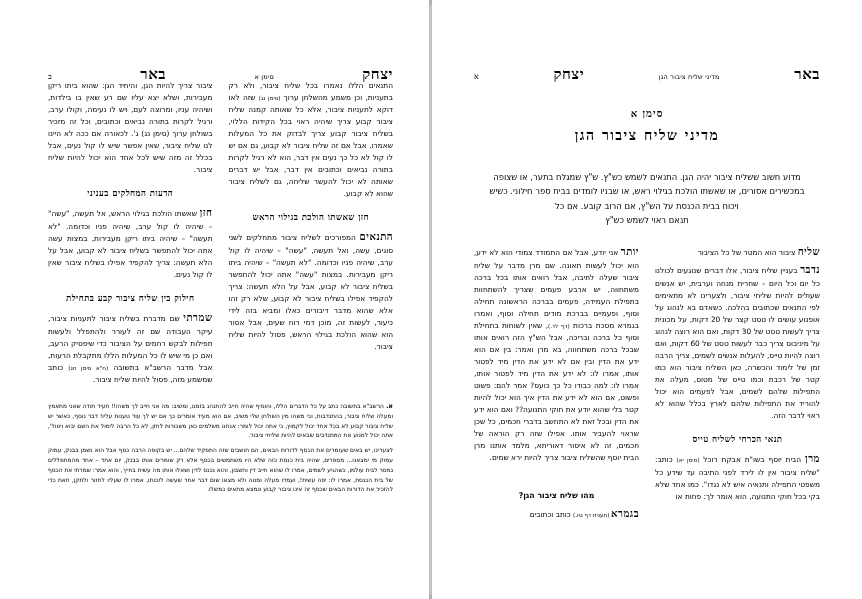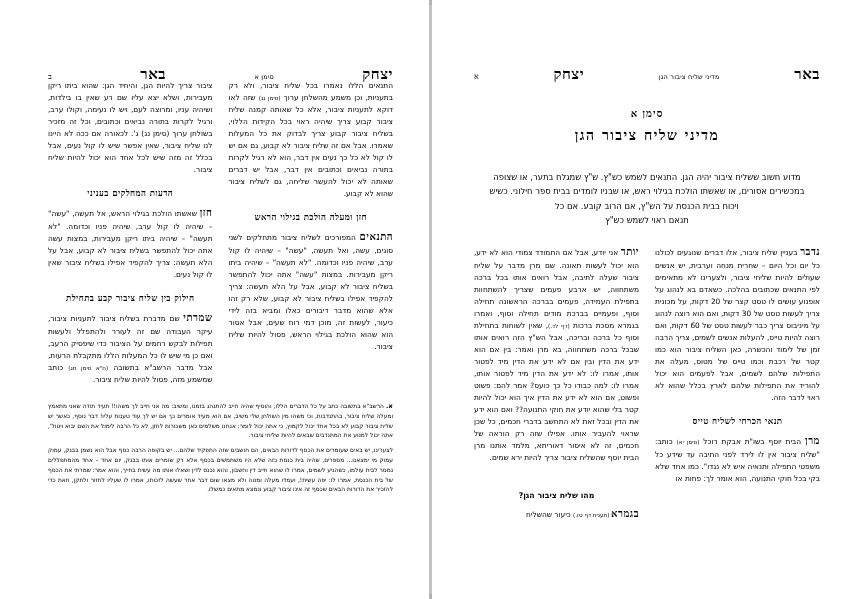--- a/index.html
+++ b/index.html
@@ -240,21 +240,21 @@
         <span class="rh-small">סימן א</span>
         <span class="rh-big">באר</span>
         <span class="rh-folio">ב</span>
       </div>
 
       <div class="columns">
 
         <div class="col">
           <p class="para"><span>התנאים הללו נאמרו בכל שליח ציבור, ולא רק בתעניות, וכן משמע מהשלחן ערוך </span><span class="src">(סימן נג)</span><span> שזה לאו דוקא לתעניות ציבור, אלא כל שאותה קמנה שליח ציבור קבוע צריך שיהיה ראוי בכל הקידות הללוי, בשליח ציבור קבוע צריך לבדוק את כל המעלות שאמרו. אבל אם זה שליח ציבור לא קבוע, גם אם יש לו קול לא כל כך נעים אין דבר, הוא לא רגיל לקרות בתורה נביאים וכתובים אין דבר, אבל יש דברים שאותה לא יכול להעשר שליחה, גם לשליח ציבור שהוא לא קבוע.</span></p>
 
-          <div class="sub-head">חזן ומעלה הולכת בגילוי הראש</div>
+          <div class="sub-head">חזן שאשתו הולכת בגילוי הראש</div>
 
           <p class="para"><span class="lead">התנאים</span><span> המפורכים לשליח ציבור מתחלקים לשני סוגים, עשה, ואל תעשה, "עשה" – שיהיה לו קול ערב, שיהיה פניו וכדומה. "לא תעשה" – שיהיה ביתו ריקן מעבירות. במצות "עשה" אתה יכול להתפשר בשליח ציבור לא קבוע, אבל על הלא תעשה: צריך להקפיד אפילו בשליח ציבור לא קבוע, שלא רק זהו אלא שהוא מדבר דיבורים כאלו ומביא בזה לידי כיעור, לעשות זה, מוכן דמי רוח שעים, אבל אסור הוא שהוא הולכת בגילוי הראש, פסול להיות שליח ציבור.</span></p>
         </div>
 
         <div class="col">
           <p class="para"><span>ציבור צריך להיות הגן, והיחיד הגן: שהוא ביתו ריקן מעבירות, ושלא יצא עליו שם רע שאין בו בילדות, ושיהיה עניו, ומרוצה לעם, ויש לו נעימה, וקולו ערב, ורגיל לקרות בתורה נביאים וכתובים, וכל זה מזכיר בשולחן ערוך (סימן נג) ג'. לכאורה אם ככה לא היינו לנו שליח ציבור, שאין אפשר שיש לו קול נעים, אבל בכלל זה מזה שיש לכל אחד הוא יכול להיות שליח ציבור.</span></p>
 
           <div class="sub-head">הדעות המחלקים בעניני</div>
 
           <p class="para"><span class="lead">חזן</span><span> שאשתו הולכת בגילוי הראש, אל תעשה, "עשה" – שיהיה לו קול ערב, שיהיה פניו וכדומה. "לא תעשה" – שיהיה ביתו ריקן מעבירות, במצות עשה אתה יכול להתפשר בשליח ציבור לא קבוע, אבל על הלא תעשה: צריך להקפיד אפילו בשליח ציבור שאין לו קול נעים.</span></p>
@@ -291,34 +291,35 @@
       </div>
 
       <div class="intro">
         <span>מדוע חשוב ששליח ציבור יהיה הגן. התנאים לשמש כש"ץ. ש"ץ שמגלח בתער, או שצופה במכשירים אסורים, או שאשתו הולכת בגילוי ראש, או שבניו לומדים בבית ספר חילוני. כשיש ויכוח בבית הכנסת על הש"ץ, אם הרוב קובע. אם כל</span>
         <span class="last-line">תנאם ראוי לשמש כש"ץ</span>
       </div>
 
       <div class="columns">
 
         <div class="col">
+          <p class="para tight"><span class="lead">שליח</span><span> ציבור הוא המטר של כל הציבור</span></p>
 
           <p class="para"><span class="lead">נדבר</span><span> בעניין שליח ציבור, אלו דברים שנוגעים לכולנו כל יום וכל היום – שחרית מנחה וערבית, יש אנשים שעולים להיות שליחי ציבור, ולצערינו לא מתאימים לפי התנאים שכתובים בהלכה. כשאדם בא לנהוג על אופנוע עושים לו טסט קצר של 20 דקות, על מכונית צריך לעשות טסט של 30 דקות, ואם הוא רוצה לנהוג על מיניבוס צריך כבר לעשות טסט של 60 דקות, ואם רוצה להיות טייס, להעלות אנשים לשמים, צריך הרבה זמן של לימוד והכשרה, כאן השליח ציבור הוא כמו קטר של רכבת וכמו טייס של מטוס, מעלה את התפילות שלהם לשמים, אבל לפעמים הוא יכול להוריד את התפילות שלהם לארץ בכלל שהוא לא ראוי לדבר הזה.</span></p>
 
           <div class="sub-head">תנאי הכרחי לשליח טייס</div>
 
           <p class="para"><span class="lead">מרן</span><span> הבית יוסף בשו"ת אבקת רוכל </span><span class="src">(סימן יא)</span><span> כותב: "שליח ציבור אין לו לירד לפני התיבה עד שידע כל משפטי התפילה ותנאיה איש לא נגדו". כמו אחד שלא בקי בכל חוקי התנועה, הוא אומר לך: פחות או</span></p>
         </div>
 
         <div class="col">
           <p class="para"><span class="lead">יותר</span><span> אני יודע, אבל אם התמודד צמודי הוא לא ידע, הוא יכול לעשות תאונה. שם מרן מדבר על שליח ציבור שעלה לתיבה, אבל רואים אותו בכל ברכה משתחווה, יש ארבע פעמים שצריך להשתחוות בתפילת העמידה, פעמים בברכה הראשונה תחילה וסוף, ופעמיים בברכת מודים תחילה וסוף, ואמרו בגמרא מסכת ברכות </span><span class="src">(דף לד.)</span><span>, שאין לשוחות בתחילת וסוף כל ברכה ובריכה, אבל הש"ץ הזה רואים אותו שבכל ברכה משתחווה, בא מרן ואמר: בין אם הוא ידע את הדין ובין אם לא ידע את הדין מיד לפטור אותו, אמרו לו: לא ידע את הדין מיד לפטור אותו, אמרו לו: למה כבודו כל כך כועס? אמר להם: פשוט ופשוט, אם הוא לא ידע את הדין איך הוא יכול להיות קטר בלי שהוא יודע את חוקי התנועה?? ואם הוא ידע את הדין ובכל זאת לא התחשב בדברי חכמים, כל שכן שראוי להעביר אותו. אפילו שזה רק הוראה של חכמים, זה לא איסור דאוריתא, מלמד אותנו מרן הבית יוסף שהשליח ציבור צריך להיות ירא שמים.</span></p>
 
           <div class="q-head">מהו שליח ציבור הגן?</div>
 
-          <p class="para"><span class="lead">בגמרא</span><span class="src"> (תענית דף טז.)</span><span> כיעור שהשליח</span></p>
+          <p class="para"><span class="lead">בגמרא</span><span class="src"> (תענית דף טז.)</span><span> כותב וכתובים</span></p>
         </div>
 
       </div>
 
     </div>
   </div>
 
 </div>
 
 </body></html>

